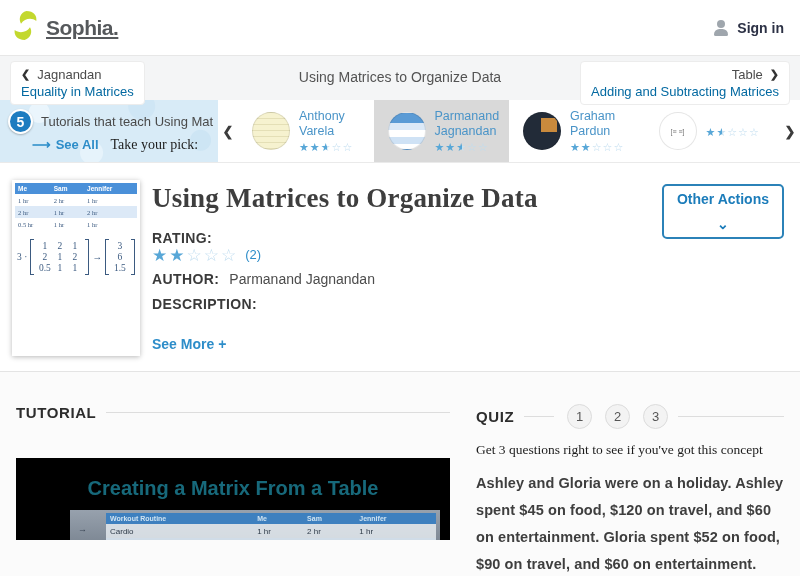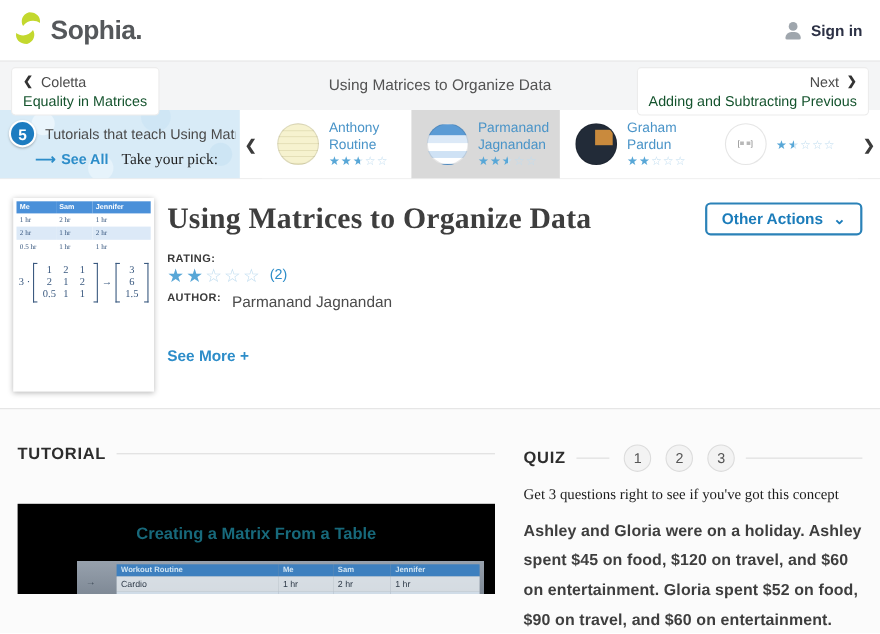--- a/index.html
+++ b/index.html
@@ -2,33 +2,33 @@
 <html><head>
 <meta charset="utf-8">
 <style>
   * { margin:0; padding:0; box-sizing:border-box; }
   body { font-family:"Liberation Sans", sans-serif; background:#fff; }
   .page { width:800px; height:576px; position:relative; overflow:hidden; background:#fff; }
 
   
   .header { height:55px; display:flex; align-items:center; justify-content:space-between; padding:0 16px 0 12px; background:#fff; }
   .logo { display:flex; align-items:center; gap:7px; cursor:pointer; }
-  .logo-text { font-size:24px; font-weight:bold; color:#55585b; letter-spacing:-0.5px; }
+  .logo-text { font-size:21px; font-weight:bold; color:#55585b; letter-spacing:-0.5px;text-decoration:underline; }
   .signin { display:flex; align-items:flex-start; gap:8px; color:#2c3145; font-weight:bold; font-size:14px; cursor:pointer; }
   .user-icon { position:relative; width:16px; height:16px; display:inline-block; }
   .user-icon::before { content:""; position:absolute; top:0; left:4px; width:8px; height:8px; border-radius:50%; background:#9fa6ad; }
   .user-icon::after { content:""; position:absolute; bottom:0; left:1px; width:14px; height:7px; border-radius:7px 7px 2px 2px; background:#9fa6ad; }
 
   
   .navbar { height:45px; background:#f4f5f6; border-top:1px solid #e7e7e7; position:relative; display:flex; align-items:flex-start; justify-content:space-between; padding:5px 10px 0; }
   .nav-box { background:#fff; border:1px solid #ececec; border-radius:4px; padding:4px 10px; font-size:13px; line-height:17px; cursor:pointer; z-index:2; }
   .nav-line1 { color:#4b4b4b; display:flex; align-items:center; gap:7px; }
   .nav-box.next .nav-line1 { justify-content:flex-end; }
   .chev { color:#333; font-size:11px; font-weight:bold; }
-  .nav-link { color:#14532d; }
+  .nav-link { color:#0369a1; }
   .nav-center { position:absolute; left:0; right:0; top:13px; text-align:center; font-size:14px; color:#535353; z-index:1; }
 
   
   .carousel { height:63px; background:#fff; border-bottom:1px solid #eaeaea; display:flex; align-items:stretch; }
   .promo { width:218px; flex-shrink:0; padding:9px 4px 4px 8px; background-color:#d8ebf7;
     background-image: radial-gradient(circle at 18% 20%, #eaf5fc 0 10px, transparent 11px),
       radial-gradient(circle at 65% 10%, #cfe6f5 0 13px, transparent 14px),
       radial-gradient(circle at 42% 85%, #e6f3fb 0 11px, transparent 12px),
       radial-gradient(circle at 92% 65%, #cde5f4 0 10px, transparent 11px); }
   .promo-row1 { display:flex; align-items:center; gap:8px; }
@@ -62,43 +62,43 @@
   .thumb-table td { font-size:6.5px; color:#3b5a80; padding:2.5px 3px; font-family:cursive; }
   .thumb-table tr:nth-child(odd) td { background:#dce9f7; }
   .matrix-note { display:flex; align-items:center; justify-content:center; gap:3px; margin-top:9px; font-family:cursive; font-size:9.5px; color:#3b5a80; }
   .bra, .ket { align-self:stretch; width:4px; border:1.2px solid #3b5a80; }
   .bra { border-right:none; }
   .ket { border-left:none; }
   .mgrid { display:grid; grid-template-columns:repeat(3, 15px); row-gap:1px; text-align:center; padding:2px 0; }
   .vgrid { display:grid; grid-template-columns:16px; text-align:center; padding:2px 0; row-gap:1px; }
   .lesson-body { margin-left:152px; padding:20px 16px 0 0; }
   .lesson-title { font-family:"Liberation Serif", serif; font-size:27px; font-weight:bold; color:#3e3e3e; letter-spacing:0.2px; }
-  .other-actions { position:absolute; right:16px; top:21px; border:2px solid #2b82b8; color:#1b7cba; border-radius:5px; padding:5px 13px; font-size:14px; font-weight:bold; background:#fff; display:flex; gap:9px; align-items:center; cursor:pointer; }
-  .meta-label { font-size:10px; font-weight:bold; color:#3a3a3a; letter-spacing:0.4px; }
+  .other-actions { position:absolute; right:16px; top:21px; border:2px solid #2b82b8; color:#1b7cba; border-radius:5px; padding:5px 13px; font-size:14px; font-weight:bold; background:#fff; display:flex; gap:9px; align-items:center; cursor:pointer;flex-direction:column; }
+  .meta-label { font-size:14px; font-weight:bold; color:#3a3a3a; letter-spacing:0.4px; }
   .rating-block { margin-top:16px; }
   .rating-row { display:flex; align-items:center; gap:7px; margin-top:1px; }
   .rating-count { color:#2d8dc9; font-size:13px; cursor:pointer; }
   .author-row { display:flex; gap:10px; align-items:flex-start; margin-top:9px; }
   .author-name { font-size:14px; color:#4c4c4c; }
   .desc-block { margin-top:9px; }
   .desc-text { font-size:14px; color:#595959; margin-top:4px; }
   .see-more { display:inline-block; color:#2d8dc9; font-weight:bold; font-size:14px; margin-top:24px; cursor:pointer; }
 
   
   .lower { height:204px; background:#fbfbfb; padding:32px 16px 12px; display:flex; gap:26px; }
   .col-left { width:434px; flex-shrink:0; }
   .col-right { flex:1; min-width:0; }
   .section-head { display:flex; align-items:center; gap:10px; }
   .section-title { font-size:15px; font-weight:bold; color:#2d2d2d; letter-spacing:0.6px; }
   .section-line { flex:1; height:1px; background:#ddd; }
   .section-line.short { flex:0 0 30px; }
   .step { width:25px; height:25px; border-radius:50%; background:#f3f3f3; border:1px solid #dcdcdc; color:#555; font-size:13px; display:flex; align-items:center; justify-content:center; flex-shrink:0; margin-left:3px; }
 
   .video { margin-top:37px; width:434px; height:82px; background:#000; position:relative; overflow:hidden; cursor:pointer; }
-  .video-title { text-align:center; color:#17697b; font-size:15px; font-weight:bold; margin-top:19px; }
+  .video-title { text-align:center; color:#17697b; font-size:20px; font-weight:bold; margin-top:19px; }
   .slide { position:absolute; left:54px; right:10px; top:52px; height:70px; background:linear-gradient(#97a1ad, #5f6a77); padding:3px 6px 0 8px; }
   .slide-table { width:330px; margin-left:28px; border-collapse:collapse; position:relative; }
   .slide-table th { background:#3e80bf; color:#cfe3f2; font-size:7px; font-weight:bold; text-align:left; padding:2px 4px; }
   .slide-table td { font-size:8px; color:#2e3a48; padding:2.5px 4px; }
   .slide-table tr:nth-child(odd) td { background:rgba(222, 234, 246, 0.85); }
   .slide-table tr:nth-child(even) td { background:rgba(240, 245, 250, 0.75); }
   .slide-row-arrow { position:absolute; left:8px; font-size:9px; color:#3a4554; }
 
   .quiz-tagline { font-family:cursive; font-size:13.5px; color:#1c1c1c; margin-top:13px; white-space:nowrap; }
   .quiz-question { margin-top:12px; font-size:14.5px; font-weight:bold; color:#3e3e3e; line-height:27px; letter-spacing:0.1px; }
@@ -121,31 +121,31 @@
     <div class="signin">
       <span class="user-icon"></span>
       <span>Sign in</span>
     </div>
   </div>
 
   <div class="navbar">
     <div class="nav-box prev">
       <div class="nav-line1">
         <span class="chev">❮</span>
-        <span>Coletta</span>
+        <span>Jagnandan</span>
       </div>
       <div class="nav-link">Equality in Matrices</div>
     </div>
     <div class="nav-center">Using Matrices to Organize Data</div>
     <div class="nav-box next">
       <div class="nav-line1">
-        <span>Next</span>
+        <span>Table</span>
         <span class="chev">❯</span>
       </div>
-      <div class="nav-link">Adding and Subtracting Previous</div>
+      <div class="nav-link">Adding and Subtracting Matrices</div>
     </div>
   </div>
 
   <div class="carousel">
     <div class="promo">
       <div class="promo-row1">
         <span class="badge">5</span>
         <span class="promo-heading">Tutorials that teach Using Matric</span>
       </div>
       <div class="promo-row2">
@@ -158,21 +158,21 @@
     </div>
 
     <div class="car-arrow">
       <span>❮</span>
     </div>
 
     <div class="cards">
       <div class="card">
         <span class="avatar notes"></span>
         <span class="card-info">
-          <div class="card-name">Anthony Routine</div>
+          <div class="card-name">Anthony Varela</div>
           <div class="stars"><span class="st-full">★★</span><span class="st-half">★</span><span class="st-empty">☆☆</span></div>
         </span>
       </div>
       <div class="card selected">
         <span class="avatar matrix-table"></span>
         <span class="card-info">
           <div class="card-name">Parmanand Jagnandan</div>
           <div class="stars"><span class="st-full">★★</span><span class="st-half">★</span><span class="st-empty">☆☆</span></div>
         </span>
       </div>
@@ -263,20 +263,21 @@
           <span class="rating-count">(2)</span>
         </div>
       </div>
 
       <div class="author-row">
         <span class="meta-label">AUTHOR:</span>
         <span class="author-name">Parmanand Jagnandan</span>
       </div>
 
       <div class="desc-block">
+        <div class="meta-label">DESCRIPTION:</div>
       </div>
 
       <span class="see-more">See More +</span>
     </div>
   </div>
 
   <div class="lower">
     <div class="col-left">
       <div class="section-head">
         <span class="section-title">TUTORIAL</span>

